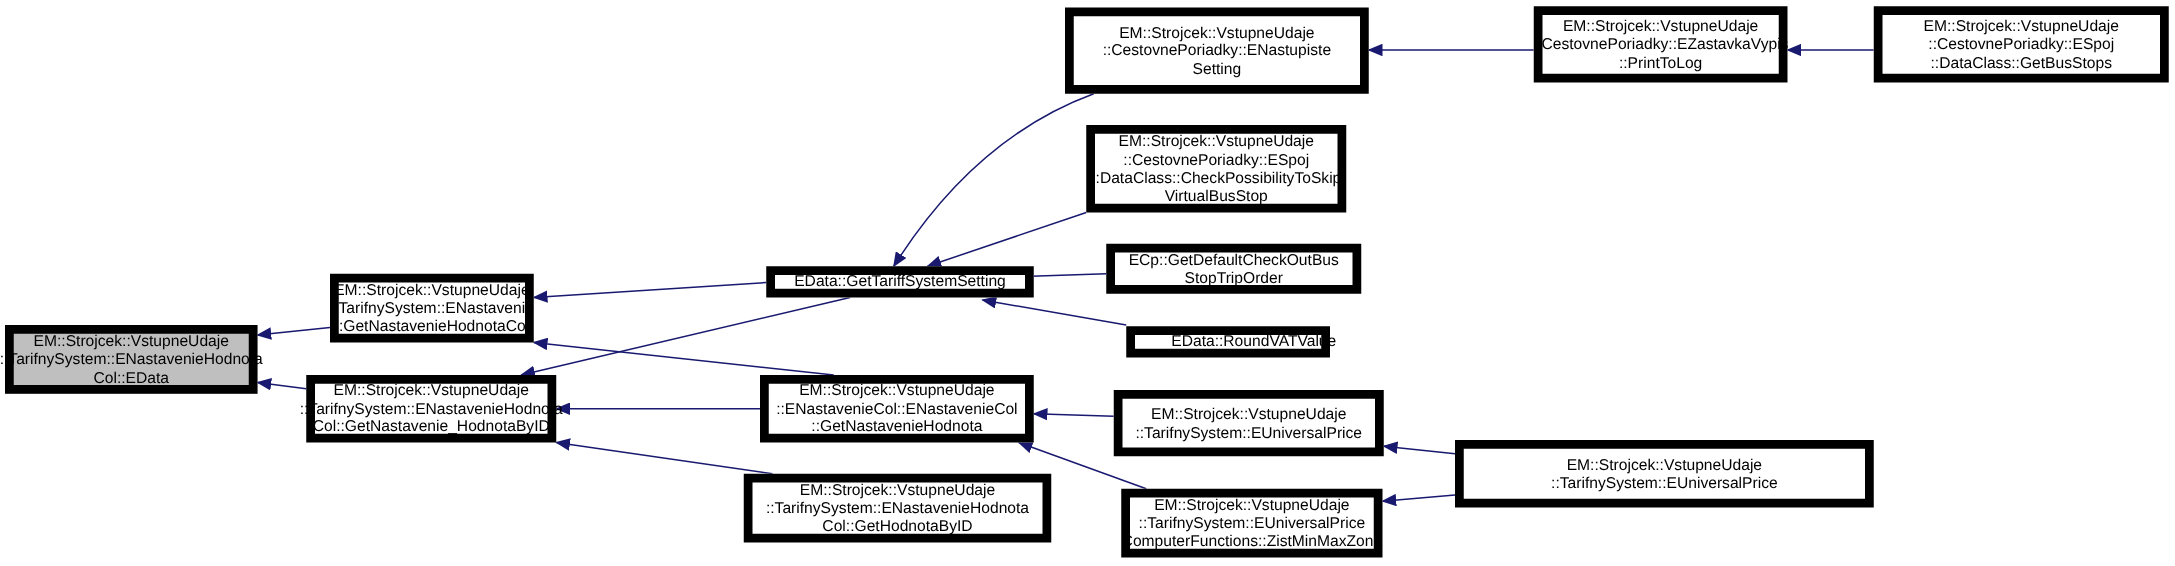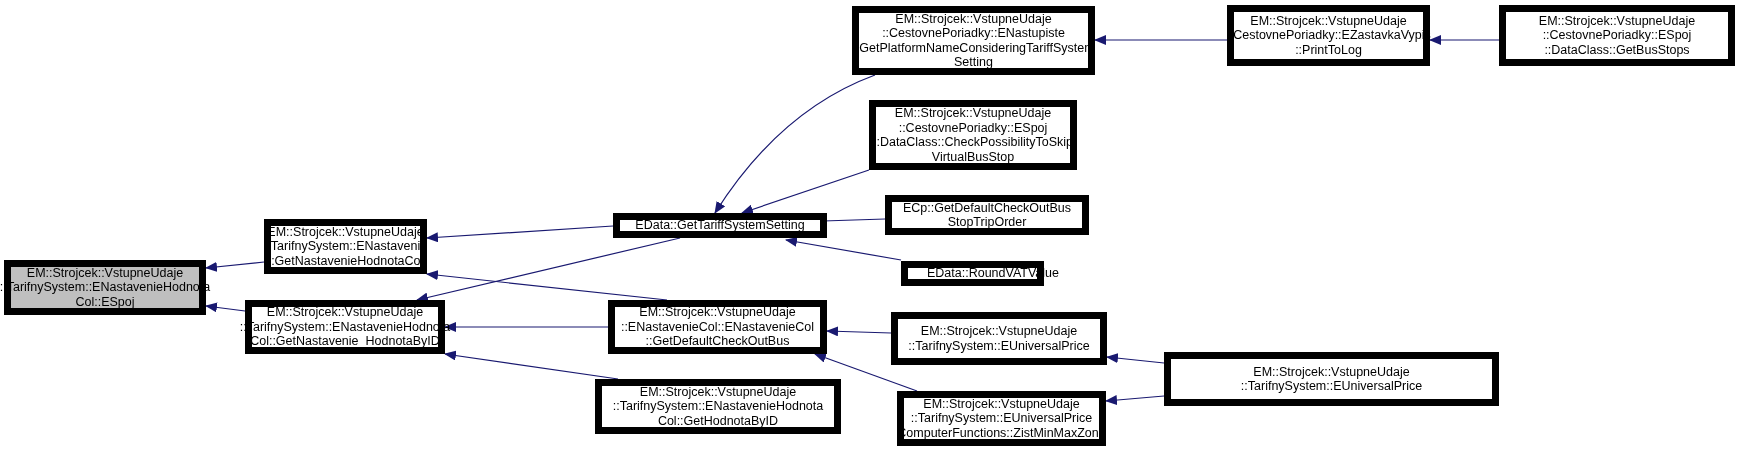--- a/index.html
+++ b/index.html
@@ -40,21 +40,21 @@
       <path d="M1227,40 L1095,40" fill="none" stroke="#191970" stroke-width="1.2" marker-end="url(#arrowhead)"></path>
       <path d="M1499,40 L1430,40" fill="none" stroke="#191970" stroke-width="1.2" marker-end="url(#arrowhead)"></path>
     </g>
 </svg>
 
 <div id="nodes">
     <div class="node current" style="left: 4px; top: 260px; width: 202px; height: 55px; background: rgb(191, 191, 191);">
       <div style="display: flex; flex-direction: column; align-items: center;">
         <span class="lbl">EM::Strojcek::VstupneUdaje</span>
         <span class="lbl">::TarifnySystem::ENastavenieHodnota</span>
-        <span class="lbl">Col::ESpoj</span>
+        <span class="lbl">Col::EData</span>
       </div>
     </div>
     <div class="node" style="left: 264px; top: 219px; width: 163px; height: 55px;">
       <div style="display: flex; flex-direction: column; align-items: center;">
         <span class="lbl">EM::Strojcek::VstupneUdaje</span>
         <span class="lbl">::TarifnySystem::ENastavenie</span>
         <span class="lbl">::GetNastavenieHodnotaCol</span>
       </div>
     </div>
     <div class="node" style="left: 245px; top: 300px; width: 200px; height: 54px;">
@@ -66,53 +66,52 @@
     </div>
     <div class="node" style="left: 613px; top: 213px; width: 214px; height: 25px;">
       <div style="display: flex; flex-direction: column; align-items: center;">
         <span class="lbl">EData::GetTariffSystemSetting</span>
       </div>
     </div>
     <div class="node" style="left: 608px; top: 300px; width: 219px; height: 54px;">
       <div style="display: flex; flex-direction: column; align-items: center;">
         <span class="lbl">EM::Strojcek::VstupneUdaje</span>
         <span class="lbl">::ENastavenieCol::ENastavenieCol</span>
-        <span class="lbl">::GetDefaultCheckOutBus</span>
+        <span class="lbl">::GetNastavenieHodnota</span>
       </div>
     </div>
     <div class="node" style="left: 595px; top: 379px; width: 246px; height: 55px;">
       <div style="display: flex; flex-direction: column; align-items: center;">
         <span class="lbl">EM::Strojcek::VstupneUdaje</span>
         <span class="lbl">::TarifnySystem::ENastavenieHodnota</span>
         <span class="lbl">Col::GetHodnotaByID</span>
       </div>
     </div>
     <div class="node" style="left: 852px; top: 6px; width: 243px; height: 69px;">
       <div style="display: flex; flex-direction: column; align-items: center;">
         <span class="lbl">EM::Strojcek::VstupneUdaje</span>
         <span class="lbl">::CestovnePoriadky::ENastupiste</span>
-        <span class="lbl">::GetPlatformNameConsideringTariffSystem</span>
         <span class="lbl">Setting</span>
       </div>
     </div>
     <div class="node" style="left: 869px; top: 100px; width: 208px; height: 70px;">
       <div style="display: flex; flex-direction: column; align-items: center;">
         <span class="lbl">EM::Strojcek::VstupneUdaje</span>
         <span class="lbl">::CestovnePoriadky::ESpoj</span>
         <span class="lbl">::DataClass::CheckPossibilityToSkip</span>
         <span class="lbl">VirtualBusStop</span>
       </div>
     </div>
     <div class="node" style="left: 885px; top: 195px; width: 204px; height: 40px;">
       <div style="display: flex; flex-direction: column; align-items: center;">
         <span class="lbl">ECp::GetDefaultCheckOutBus</span>
         <span class="lbl">StopTripOrder</span>
       </div>
     </div>
-    <div class="node" style="left: 901px; top: 261px; width: 143px; height: 25px; padding-left: 41px;">
+    <div class="node" style="left: 901px; top: 261px; width: 163px; height: 25px; padding-left: 41px;">
       <div style="display: flex; flex-direction: column; align-items: center;">
         <span class="lbl">EData::RoundVATValue</span>
       </div>
     </div>
     <div class="node" style="left: 891px; top: 312px; width: 216px; height: 53px;">
       <div style="display: flex; flex-direction: column; align-items: center;">
         <span class="lbl">EM::Strojcek::VstupneUdaje</span>
         <span class="lbl">::TarifnySystem::EUniversalPrice</span>
       </div>
     </div>

